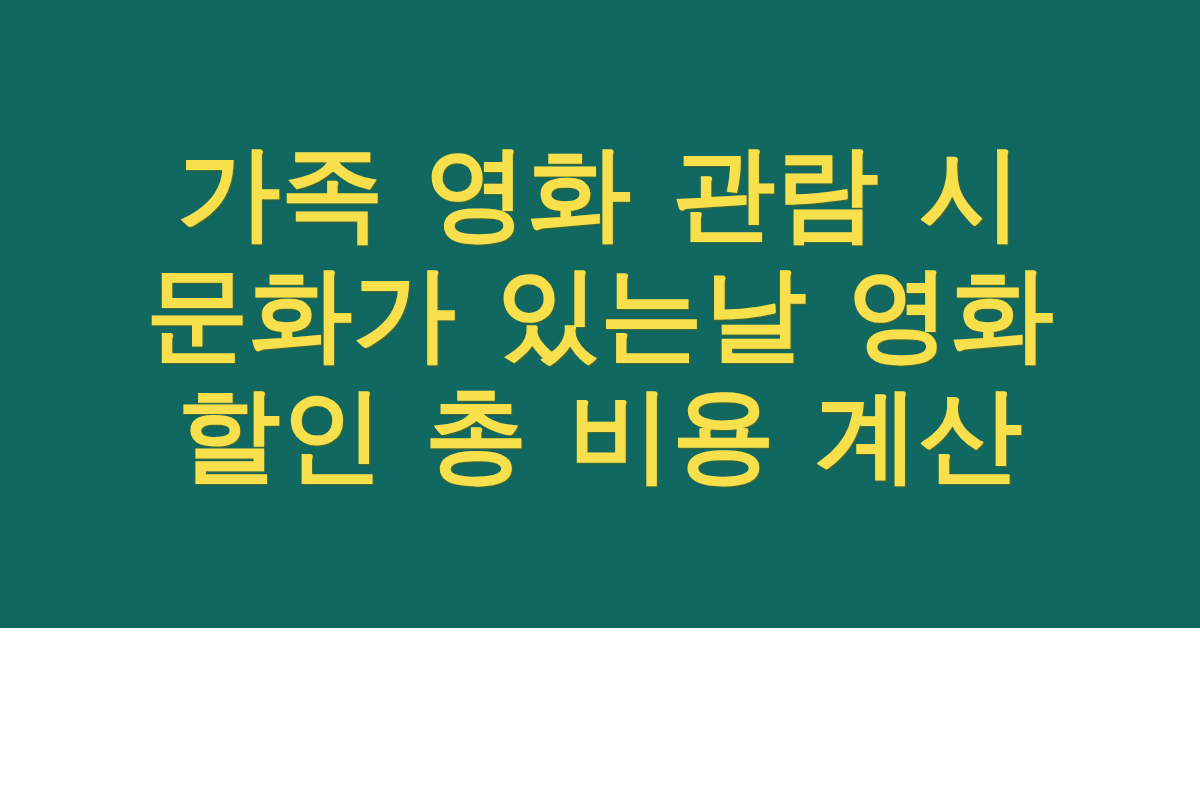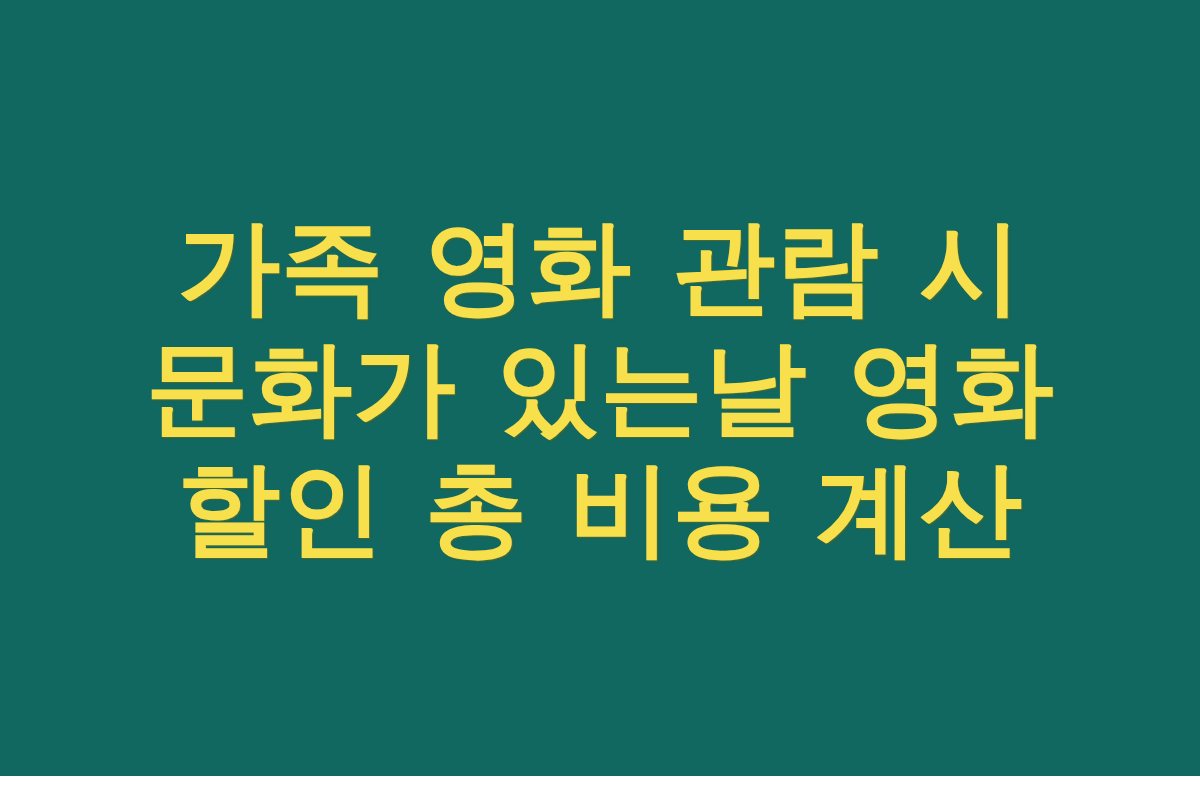--- a/index.html
+++ b/index.html
@@ -12,21 +12,21 @@
     width: 1200px;
     height: 800px;
     overflow: hidden;
     font-family: "Liberation Sans", "DejaVu Sans", sans-serif;
   }
 
   .banner {
     position: relative;
     box-sizing: border-box;
     width: 1200px;
-    height: 776px;
+    height: 628px;
     background: #106860;
     display: flex;
     align-items: center;
     justify-content: center;
     overflow: hidden;
   }
 
   .headline {
     width: 1010px;
     margin: 0;

